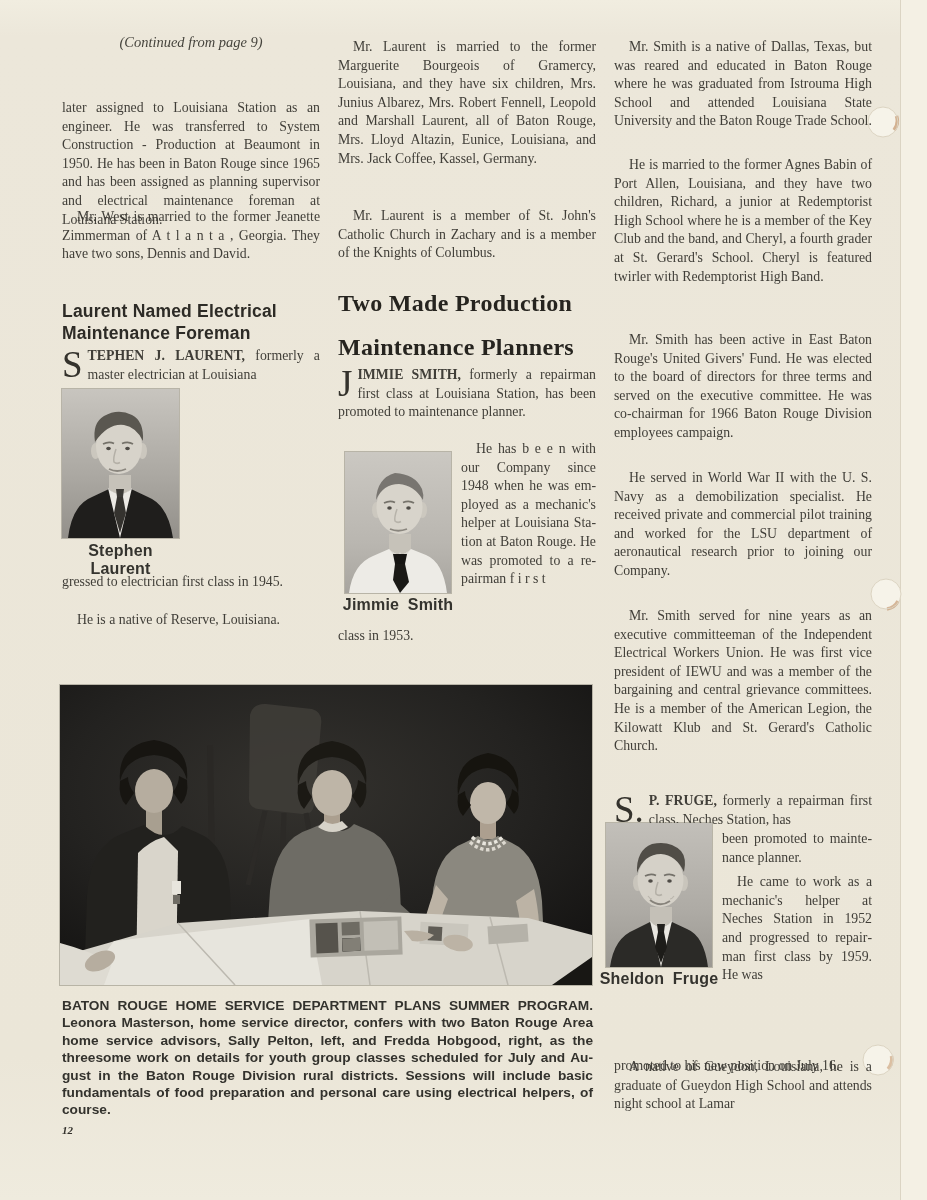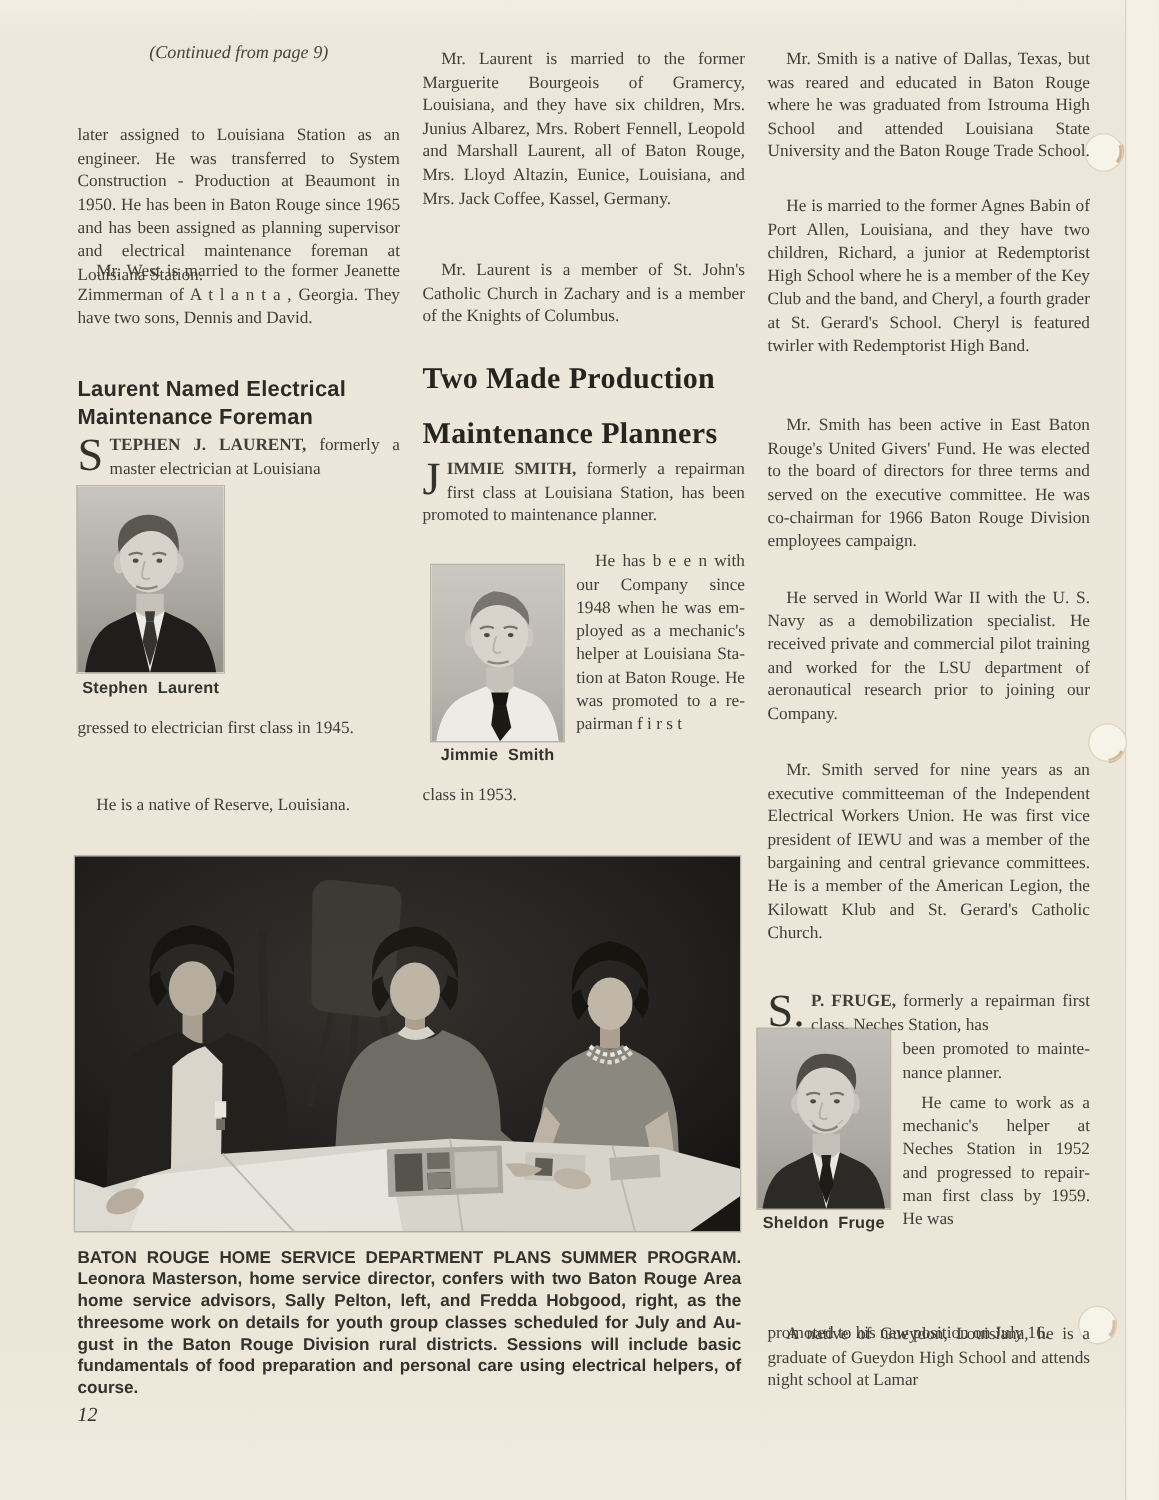--- a/index.html
+++ b/index.html
@@ -9,23 +9,23 @@
   .abs{position:absolute;}
   .body-text{font-size:13.8px;line-height:18.6px;text-align:justify;}
   .ind{text-indent:15px;}
   .note{font-style:italic;font-size:14.5px;text-align:center;color:#46443d;}
   .sans-head{font-family:"Liberation Sans",sans-serif;font-weight:bold;font-size:17.5px;line-height:22px;color:#2d2b26;letter-spacing:.2px;}
   .serif-head{font-family:"Liberation Serif",serif;font-weight:bold;font-size:24px;line-height:44px;color:#26241f;letter-spacing:.3px;}
   .b{font-weight:bold;}
   .dropcap{float:left;font-size:37px;line-height:31px;padding:2px 5px 0 0;color:#34322c;}
   .photo{position:absolute;box-shadow:0 0 0 1px rgba(90,85,75,.35);}
   .photo svg{display:block;}
-  .photo-cap{font-family:"Liberation Sans",sans-serif;font-weight:bold;font-size:13px;color:#34332e;text-align:center;word-spacing:4px;letter-spacing:.2px;}
+  .photo-cap{font-family:"Liberation Sans",sans-serif;font-weight:bold;font-size:16px;color:#34332e;text-align:center;word-spacing:4px;letter-spacing:.2px;}
   .big-cap{font-family:"Liberation Sans",sans-serif;font-weight:bold;font-size:13.7px;line-height:17.4px;text-align:justify;color:#33322d;word-spacing:1.5px;}
-  .pagenum{font-weight:normal;font-style:italic;font-size:16px;color:#33312c;}
+  .pagenum{font-weight:bold;font-style:italic;font-size:11px;color:#33312c;}
   .edge-strip{position:absolute;left:900px;top:0;width:27px;height:1200px;background:#f4f0e4;border-left:1px solid #dbd4c3;}
   .hole{position:absolute;}
 </style>
 </head>
 <body>
 
 <div class="page">
 
   <div class="edge-strip"></div>
 
@@ -87,21 +87,21 @@
       <path d="M60 54.5 q6 -2.5 11 .5" stroke="#75726a" stroke-width="1.8" fill="none"></path>
       <ellipse cx="46.5" cy="59.5" rx="2.3" ry="1.7" fill="#4e4b46"></ellipse>
       <ellipse cx="65.5" cy="59.5" rx="2.3" ry="1.7" fill="#4e4b46"></ellipse>
       <path d="M54 60 q-3 9 -2 13 q2.5 2.5 6 .5" stroke="#b4b0a7" stroke-width="1.5" fill="none"></path>
       <path d="M47 80 q8 4 17 0" stroke="#8a867e" stroke-width="1.8" fill="none"></path>
     </svg>
   </figure>
   <div class="abs photo-cap" style="left:54px;top:542px;width:133px;">Stephen Laurent</div>
 
   <div class="abs body-text" style="left:62px;top:573px;width:258px;">gressed to electrician first class in 1945.</div>
-  <div class="abs body-text ind" style="left:62px;top:635px;width:258px;">He is a native of Reserve, Louis­iana.</div>
+  <div class="abs body-text ind" style="left:62px;top:611px;width:258px;">He is a native of Reserve, Louis­iana.</div>
 
   <div class="abs body-text ind" style="left:338px;top:38px;width:258px;">Mr. Laurent is married to the for­mer Marguerite Bourgeois of Gra­mercy, Louisiana, and they have six children, Mrs. Junius Albarez, Mrs. Robert Fennell, Leopold and Marshall Laurent, all of Baton Rouge, Mrs. Lloyd Altazin, Eunice, Louisiana, and Mrs. Jack Coffee, Kassel, Germany.</div>
   <div class="abs body-text ind" style="left:338px;top:207px;width:258px;">Mr. Laurent is a member of St. John's Catholic Church in Zachary and is a member of the Knights of Columbus.</div>
 
   <div class="abs serif-head" style="left:338px;top:281px;width:260px;">
     <div>Two Made Production</div>
     <div>Maintenance Planners</div>
   </div>
 
   <div class="abs body-text" style="left:338px;top:366px;width:258px;">

